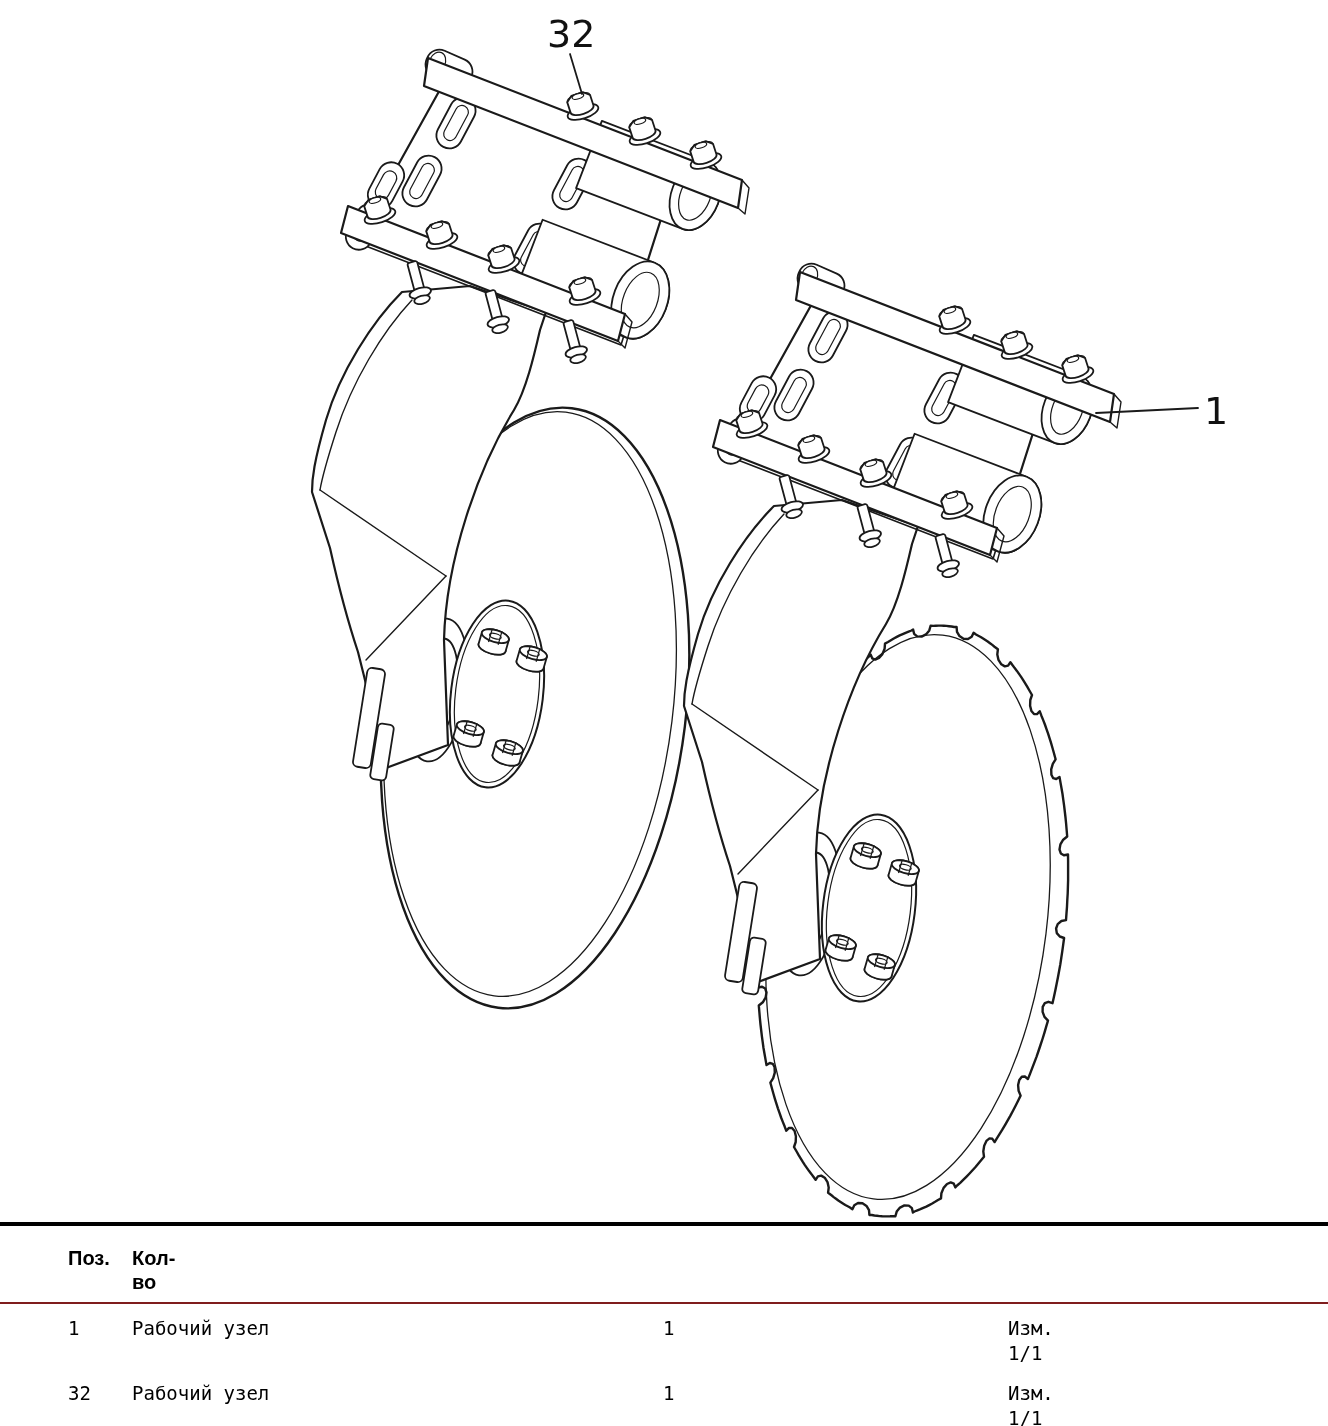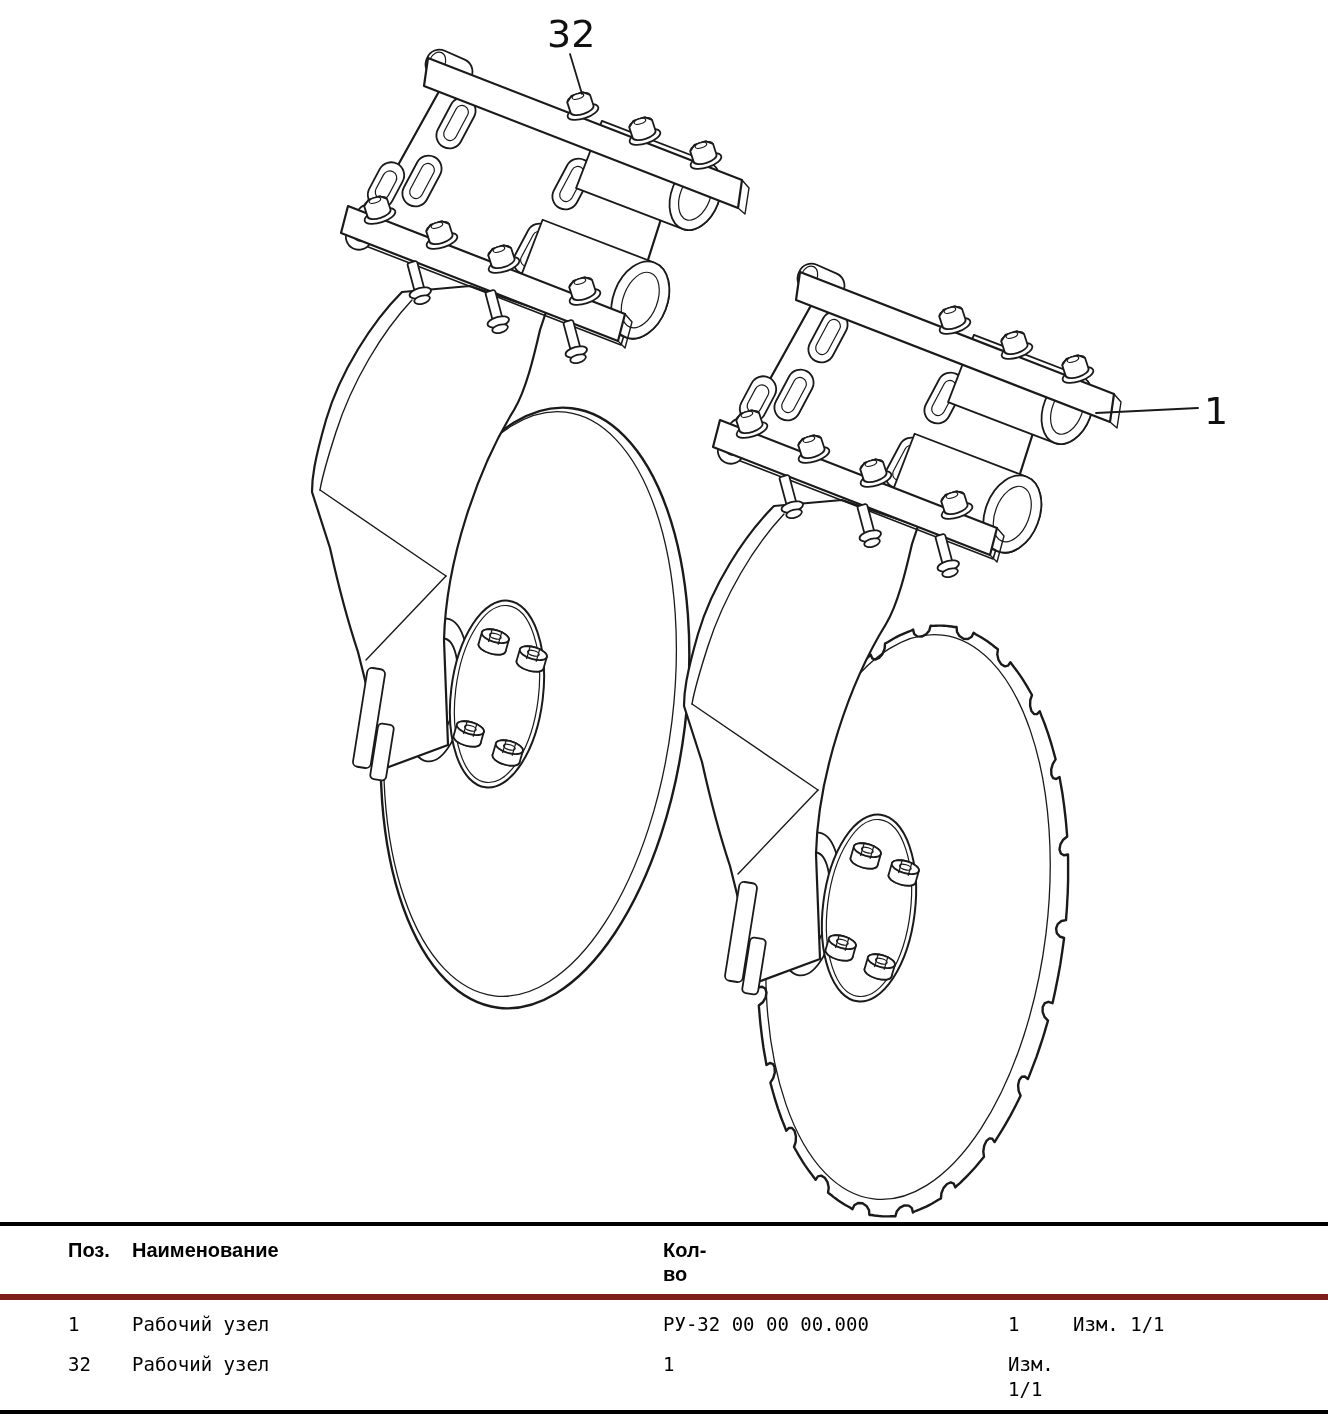--- a/index.html
+++ b/index.html
@@ -3,23 +3,23 @@
 <meta charset="utf-8">
 <style>
   html,body{margin:0;padding:0;background:#ffffff;}
   .page{position:relative;width:1328px;height:1426px;background:#ffffff;overflow:hidden;
         font-family:"Liberation Sans",sans-serif;}
   .diagram{position:absolute;left:0;top:0;}
   .diagram text{font-family:"DejaVu Sans",sans-serif;}
   .ptable{position:absolute;left:0;top:1222px;width:1328px;
           border-top:4px solid #000;border-bottom:4px solid #000;background:#fff;box-sizing:border-box;}
   .thead{display:grid;grid-template-columns:64px 531px 345px 65px auto;
-         padding:12px 0 8px 68px;border-bottom:6px solid #7f1d1d;
+         padding:12px 0 8px 68px;border-bottom:2px solid #7f1d1d;
          font-family:"Liberation Sans",sans-serif;font-weight:bold;font-size:20px;line-height:24px;
-         color:#000;white-space:pre-line;}
+         color:#000;white-space:pre-line;margin-top:8px;}
   .trow{display:grid;grid-template-columns:64px 531px 345px 65px auto;
         padding:10px 0 6px 68px;
         font-family:"DejaVu Sans Mono",monospace;font-size:19px;line-height:25px;
         color:#000;white-space:pre-line;}
   .trow.first{padding-top:12px;padding-bottom:5px;}
   .trow.last{padding-bottom:8px;}
 </style>
 </head>
 <body>
 
@@ -158,28 +158,26 @@
       <g>
         <line x1="1096" y1="413" x2="1198" y2="408"></line>
         <text x="1204" y="424" font-size="38" fill="#111111" stroke="none">1</text>
       </g>
     </g>
   </svg>
 
   <div class="ptable">
     <div class="thead">
       <div>Поз.</div>
-      <div>Наименование</div>
       <div>Кол-
 во</div>
     </div>
     <div class="trow first">
       <div>1</div>
       <div>Рабочий узел</div>
-      <div>РУ-32 00 00 00.000</div>
       <div>1</div>
       <div>Изм. 1/1</div>
     </div>
     <div class="trow last">
       <div>32</div>
       <div>Рабочий узел</div>
       <div>1</div>
       <div>Изм. 1/1</div>
     </div>
   </div>

